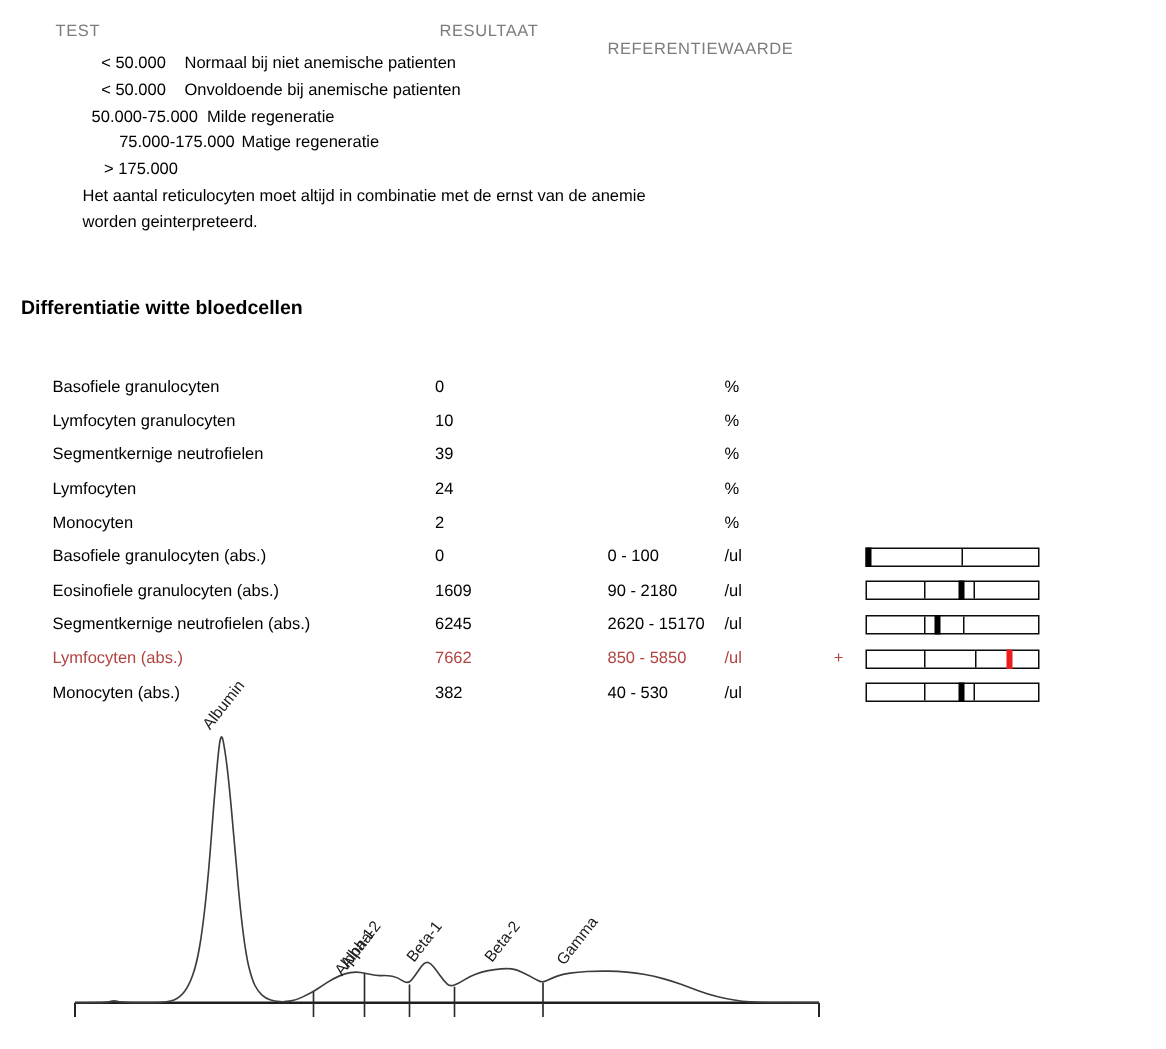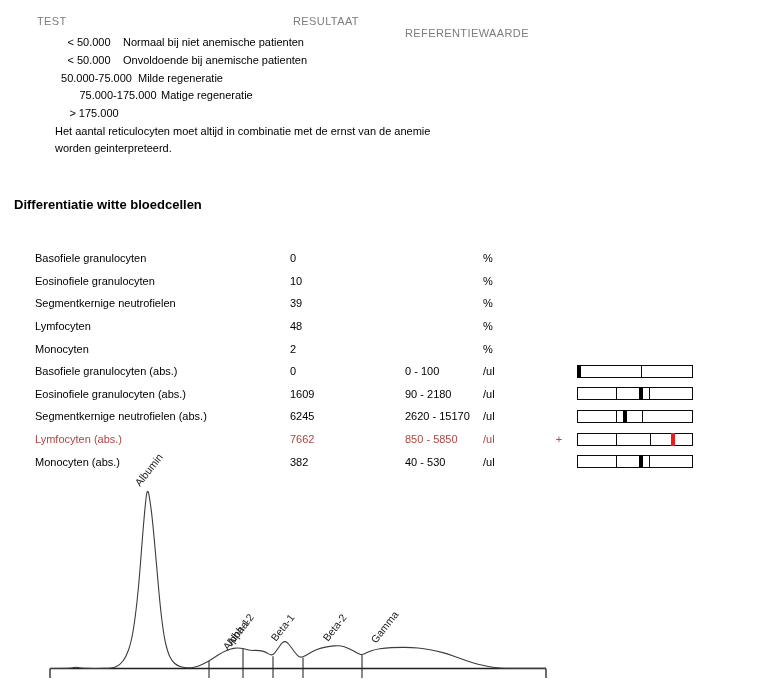--- a/index.html
+++ b/index.html
@@ -93,38 +93,38 @@
 <div id="wbc-rows">
   <div class="wbc-row">
     <span class="c label">Basofiele granulocyten</span>
     <span class="c result">0</span>
     <span class="c ref"></span>
     <span class="c unit">%</span>
     <span class="c flag"></span>
   </div>
 
   <div class="wbc-row">
-    <span class="c label">Eosinofiele granulocyten</span>
+    <span class="c label">Lymfocyten granulocyten</span>
     <span class="c result">10</span>
     <span class="c ref"></span>
     <span class="c unit">%</span>
     <span class="c flag"></span>
   </div>
 
   <div class="wbc-row">
     <span class="c label">Segmentkernige neutrofielen</span>
     <span class="c result">39</span>
     <span class="c ref"></span>
     <span class="c unit">%</span>
     <span class="c flag"></span>
   </div>
 
   <div class="wbc-row">
     <span class="c label">Lymfocyten</span>
-    <span class="c result">48</span>
+    <span class="c result">24</span>
     <span class="c ref"></span>
     <span class="c unit">%</span>
     <span class="c flag"></span>
   </div>
 
   <div class="wbc-row">
     <span class="c label">Monocyten</span>
     <span class="c result">2</span>
     <span class="c ref"></span>
     <span class="c unit">%</span>

